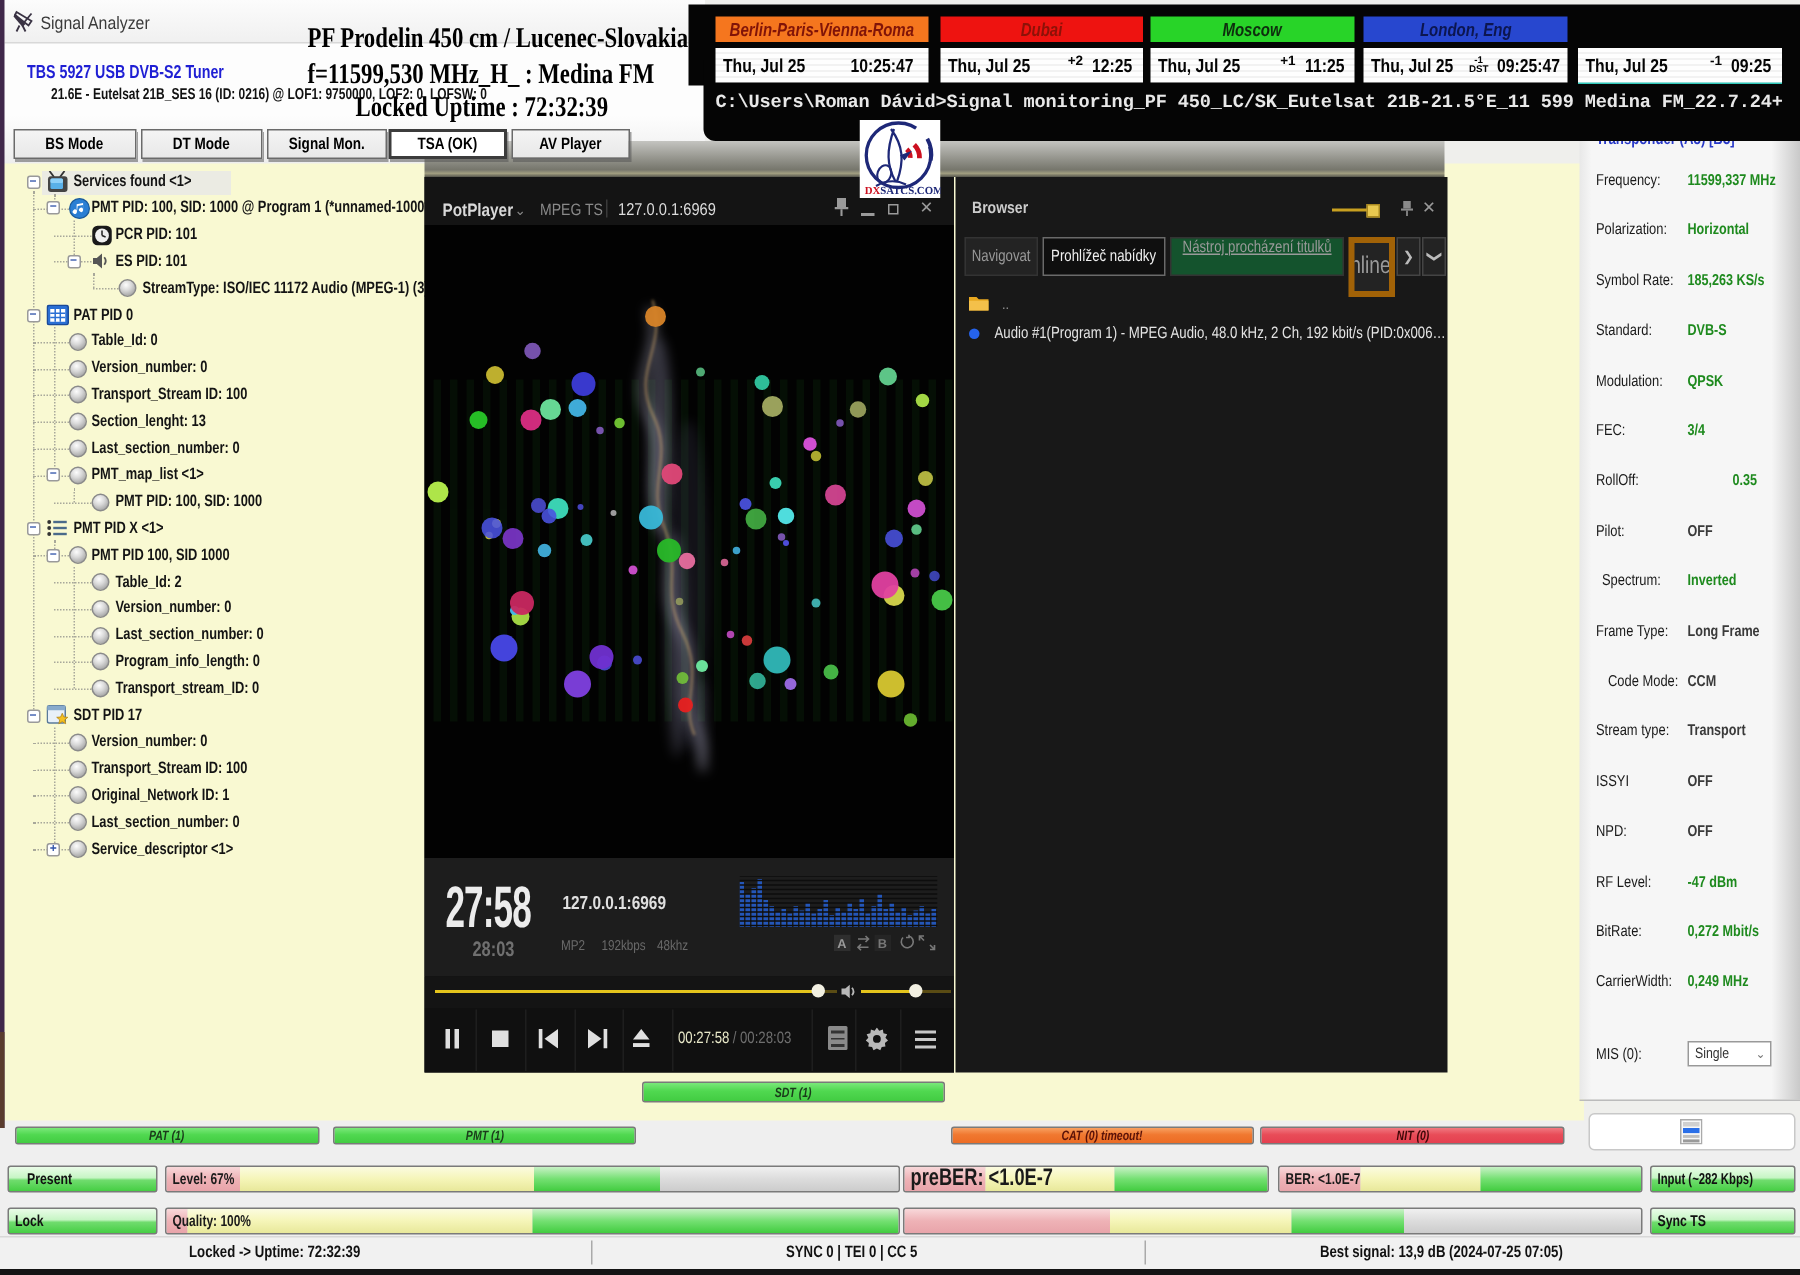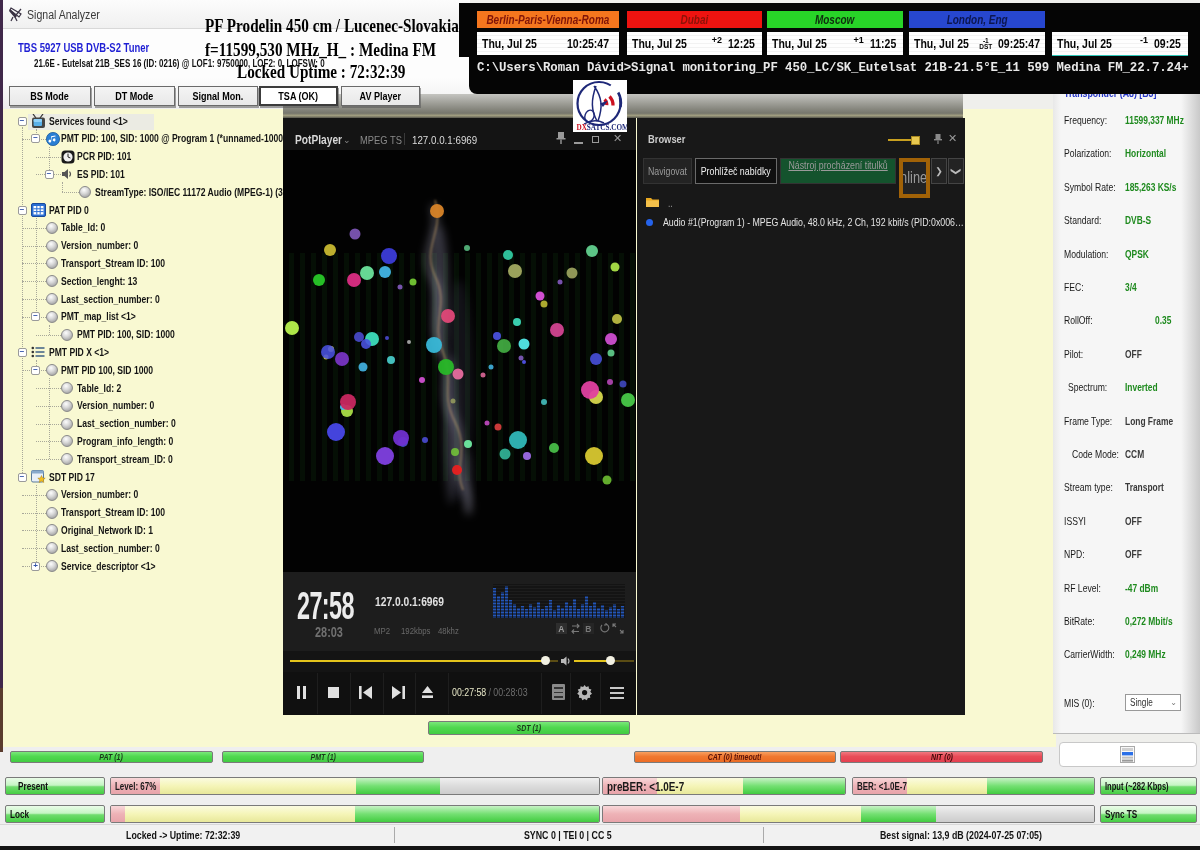--- a/index.html
+++ b/index.html
@@ -609,21 +609,21 @@
     <div style="position:absolute;left:245px;top:0;width:84px;height:16px;background:linear-gradient(#c8f2c6,#74e072 50%,#42cc40);"></div>
     <div style="position:absolute;left:329px;top:0;width:159px;height:16px;background:linear-gradient(#f0f0f0,#dcdcdc 50%,#cccccc);"></div>
     <div style="position:absolute;inset:0;display:flex;align-items:center;font-size:10.5px;font-weight:bold;color:#1a1a1a;padding-left:4px;">
       <span class="cond" style="transform:scaleX(0.76)">Level: 67%</span>
     </div>
   </div>
 <div class="abs" style="left:602px;top:777px;width:244px;height:18px;border:1px solid #7a7a7a;border-radius:2px;box-sizing:border-box;overflow:hidden;background:#ddd;">
     <div style="position:absolute;left:0px;top:0;width:54px;height:16px;background:linear-gradient(#f8d8da,#eeb2b6 50%,#e8a4aa);"></div>
     <div style="position:absolute;left:54px;top:0;width:86px;height:16px;background:linear-gradient(#fbfbe0,#f5f5b8 50%,#e8e89a);"></div>
     <div style="position:absolute;left:140px;top:0;width:102px;height:16px;background:linear-gradient(#c8f2c6,#74e072 50%,#42cc40);"></div>
-    <div style="position:absolute;inset:0;display:flex;align-items:center;font-size:13px;font-weight:bold;color:#1a1a1a;padding-left:4px;">
+    <div style="position:absolute;inset:0;display:flex;align-items:center;font-size:16px;font-weight:bold;color:#1a1a1a;padding-left:4px;">
       <span class="cond" style="transform:scaleX(0.76)">preBER: &lt;1.0E-7</span>
     </div>
   </div>
 <div class="abs" style="left:852px;top:777px;width:243px;height:18px;border:1px solid #7a7a7a;border-radius:2px;box-sizing:border-box;overflow:hidden;background:#ddd;">
     <div style="position:absolute;left:0px;top:0;width:54px;height:16px;background:linear-gradient(#f8d8da,#eeb2b6 50%,#e8a4aa);"></div>
     <div style="position:absolute;left:54px;top:0;width:80px;height:16px;background:linear-gradient(#fbfbe0,#f5f5b8 50%,#e8e89a);"></div>
     <div style="position:absolute;left:134px;top:0;width:107px;height:16px;background:linear-gradient(#c8f2c6,#74e072 50%,#42cc40);"></div>
     <div style="position:absolute;inset:0;display:flex;align-items:center;font-size:10.5px;font-weight:bold;color:#1a1a1a;padding-left:4px;">
       <span class="cond" style="transform:scaleX(0.76)">BER: &lt;1.0E-7</span>
     </div>
@@ -635,20 +635,23 @@
   </div>
 <div class="abs" style="left:5px;top:805px;width:100px;height:17.5px;background:linear-gradient(#eafce8,#c6f5c4 45%,#70dc6e 55%,#46ce44);border:1px solid #7a7a7a;border-radius:2px;box-sizing:border-box;overflow:hidden;">
     <div style="position:absolute;inset:0;display:flex;align-items:center;font-size:10.5px;font-weight:bold;color:#111;padding-left:4px;">
       <span class="cond" style="transform:scaleX(0.78)">Lock</span>
     </div>
   </div>
 <div class="abs" style="left:110px;top:805px;width:490px;height:17.5px;border:1px solid #7a7a7a;border-radius:2px;box-sizing:border-box;overflow:hidden;background:#ddd;">
     <div style="position:absolute;left:0px;top:0;width:14px;height:15.5px;background:linear-gradient(#f8d8da,#eeb2b6 50%,#e8a4aa);"></div>
     <div style="position:absolute;left:14px;top:0;width:230px;height:15.5px;background:linear-gradient(#fbfbe0,#f5f5b8 50%,#e8e89a);"></div>
     <div style="position:absolute;left:244px;top:0;width:244px;height:15.5px;background:linear-gradient(#c8f2c6,#74e072 50%,#42cc40);"></div>
+    <div style="position:absolute;inset:0;display:flex;align-items:center;font-size:10.5px;font-weight:bold;color:#1a1a1a;padding-left:4px;">
+      <span class="cond" style="transform:scaleX(0.76)">Quality: 100%</span>
+    </div>
   </div>
 <div class="abs" style="left:602px;top:805px;width:493px;height:17.5px;border:1px solid #7a7a7a;border-radius:2px;box-sizing:border-box;overflow:hidden;background:#ddd;">
     <div style="position:absolute;left:0px;top:0;width:137px;height:15.5px;background:linear-gradient(#f8d8da,#eeb2b6 50%,#e8a4aa);"></div>
     <div style="position:absolute;left:137px;top:0;width:121px;height:15.5px;background:linear-gradient(#fbfbe0,#f5f5b8 50%,#e8e89a);"></div>
     <div style="position:absolute;left:258px;top:0;width:75px;height:15.5px;background:linear-gradient(#c8f2c6,#74e072 50%,#42cc40);"></div>
     <div style="position:absolute;left:333px;top:0;width:158px;height:15.5px;background:linear-gradient(#f0f0f0,#dcdcdc 50%,#cccccc);"></div>
   </div>
 <div class="abs" style="left:1100px;top:805px;width:97px;height:17.5px;background:linear-gradient(#eafce8,#c6f5c4 45%,#70dc6e 55%,#46ce44);border:1px solid #7a7a7a;border-radius:2px;box-sizing:border-box;overflow:hidden;">
     <div style="position:absolute;inset:0;display:flex;align-items:center;font-size:10.5px;font-weight:bold;color:#111;padding-left:4px;">
       <span class="cond" style="transform:scaleX(0.78)">Sync TS</span>

